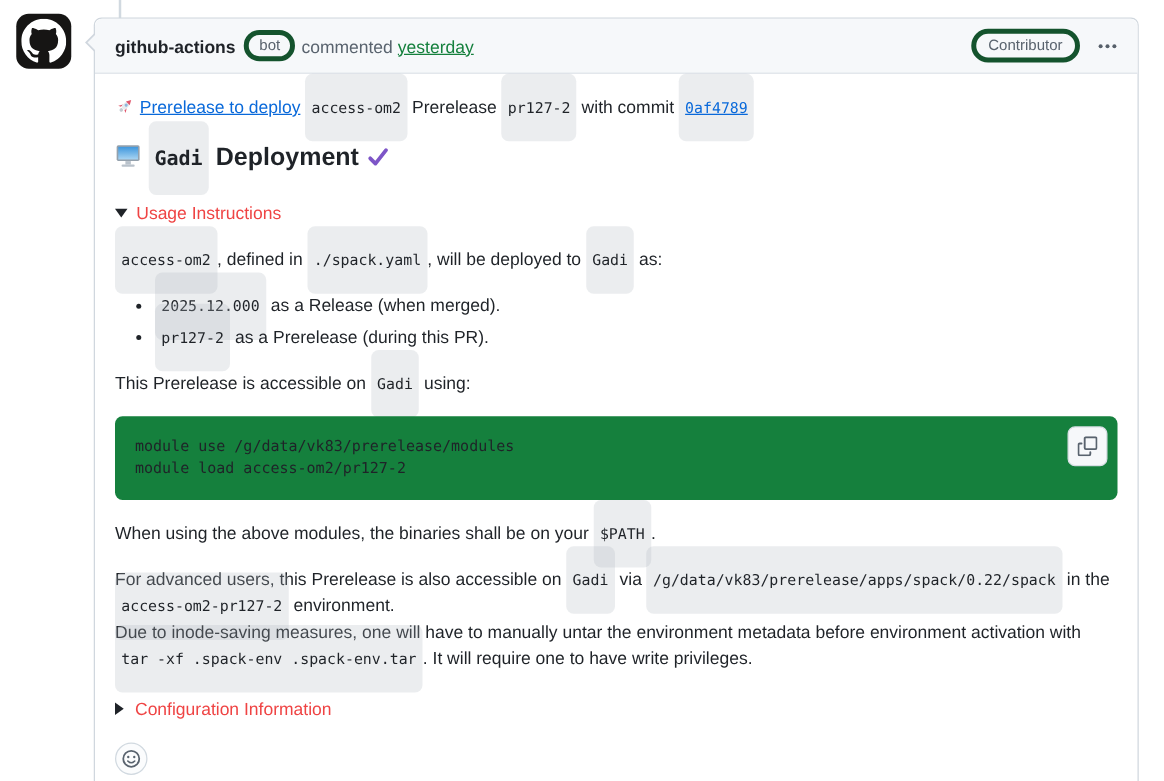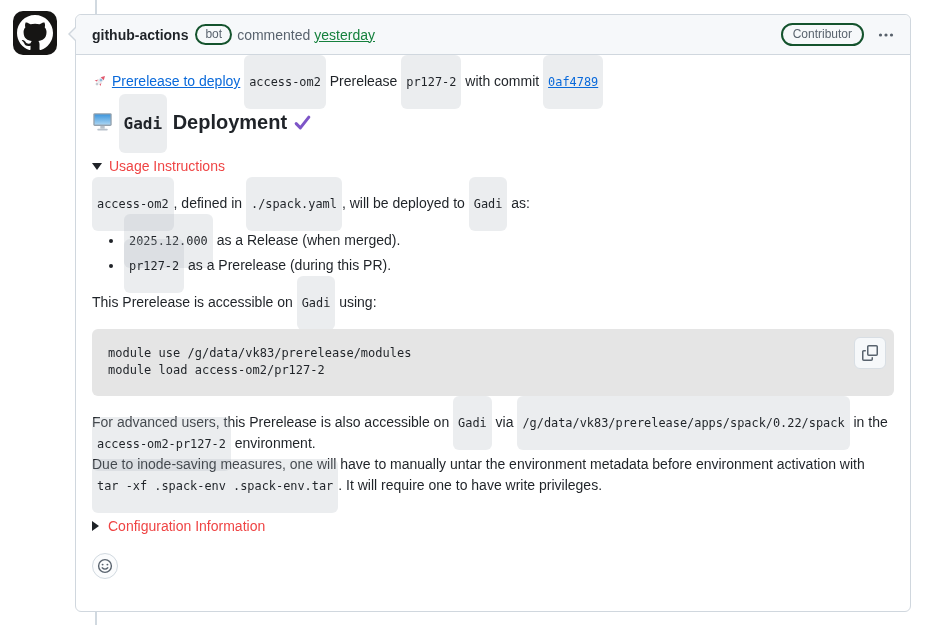--- a/index.html
+++ b/index.html
@@ -64,21 +64,21 @@
   }
   .author-login {
     font-weight: 700;
     color: #1f2328;
     text-decoration: none;
     cursor: pointer;
   }
   .pill {
     display: inline-block;
     padding: 0 8px;
-    border: 2px solid #14532d;
+    border: 4px solid #14532d;
     border-radius: 2em;
     font-size: 12px;
     line-height: 17px;
     color: #59636e;
     background: transparent;
   }
   .bot-badge { margin: 0 5px 0 7px; }
   .header-action { margin-right: 4px; }
   .timestamp-link {
     color: #15803d;
@@ -154,21 +154,21 @@
     vertical-align: 0px;
   }
   .details-body > p:first-child { margin-top: 16px; }
   ul.deploy-list {
     margin: 0 0 16px;
     padding-left: 32px;
   }
   ul.deploy-list li + li { margin-top: 4px; }
   .code-block {
     position: relative;
-    background: #e5e5e5;
+    background: #15803d;
     border-radius: 6px;
     padding: 16px;
     margin: 0 0 16px;
   }
   .code-block pre {
     font-family: "DejaVu Sans Mono", "Liberation Mono", monospace;
     font-size: 12px;
     line-height: 1.45;
     white-space: pre;
     color: #1f2328;
@@ -279,20 +279,21 @@
               <svg width="16" height="16" viewBox="0 0 16 16">
                   <g fill="#59636e">
                     <path d="M0 6.75C0 5.784.784 5 1.75 5h1.5a.75.75 0 0 1 0 1.5h-1.5a.25.25 0 0 0-.25.25v7.5c0 .138.112.25.25.25h7.5a.25.25 0 0 0 .25-.25v-1.5a.75.75 0 0 1 1.5 0v1.5A1.75 1.75 0 0 1 9.25 16h-7.5A1.75 1.75 0 0 1 0 14.25Z"></path>
                     <path d="M5 1.75C5 .784 5.784 0 6.75 0h7.5C15.216 0 16 .784 16 1.75v7.5A1.75 1.75 0 0 1 14.25 11h-7.5A1.75 1.75 0 0 1 5 9.25Zm1.75-.25a.25.25 0 0 0-.25.25v7.5c0 .138.112.25.25.25h7.5a.25.25 0 0 0 .25-.25v-7.5a.25.25 0 0 0-.25-.25Z"></path>
                   </g>
                 </svg>
             </span>
           </button>
         </div>
 
+        <p><span>When using the above modules, the binaries shall be on your </span><code>$PATH</code><span>.</span></p>
 
         <p><span>For advanced users, this Prerelease is also accessible on </span><code>Gadi</code><span> via </span><code>/g/data/vk83/prerelease/apps/spack/0.22/spack</code><span> in the </span><code>access-om2-pr127-2</code><span> environment.</span><br><span>Due to inode-saving measures, one will have to manually untar the environment metadata before environment activation with </span><code>tar -xf .spack-env .spack-env.tar</code><span>. It will require one to have write privileges.</span></p>
 
       </div>
     </details>
 
     <details class="config-details">
       <summary><span class="tri-right"></span><span>Configuration Information</span></summary>
     </details>
 

